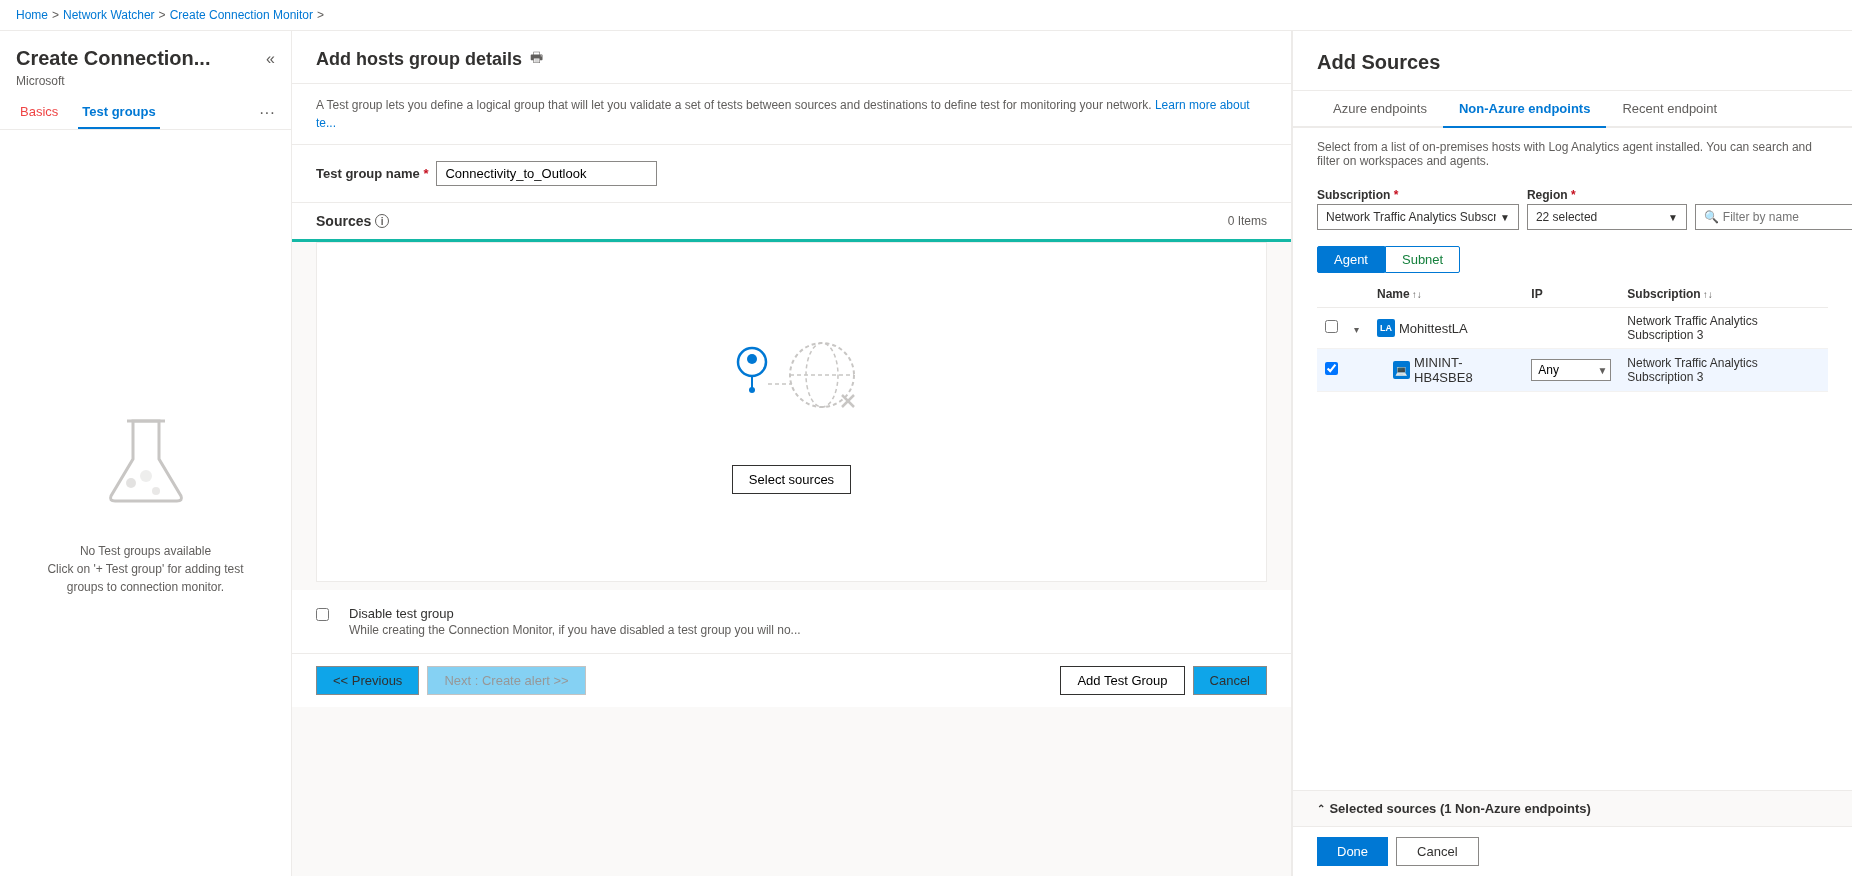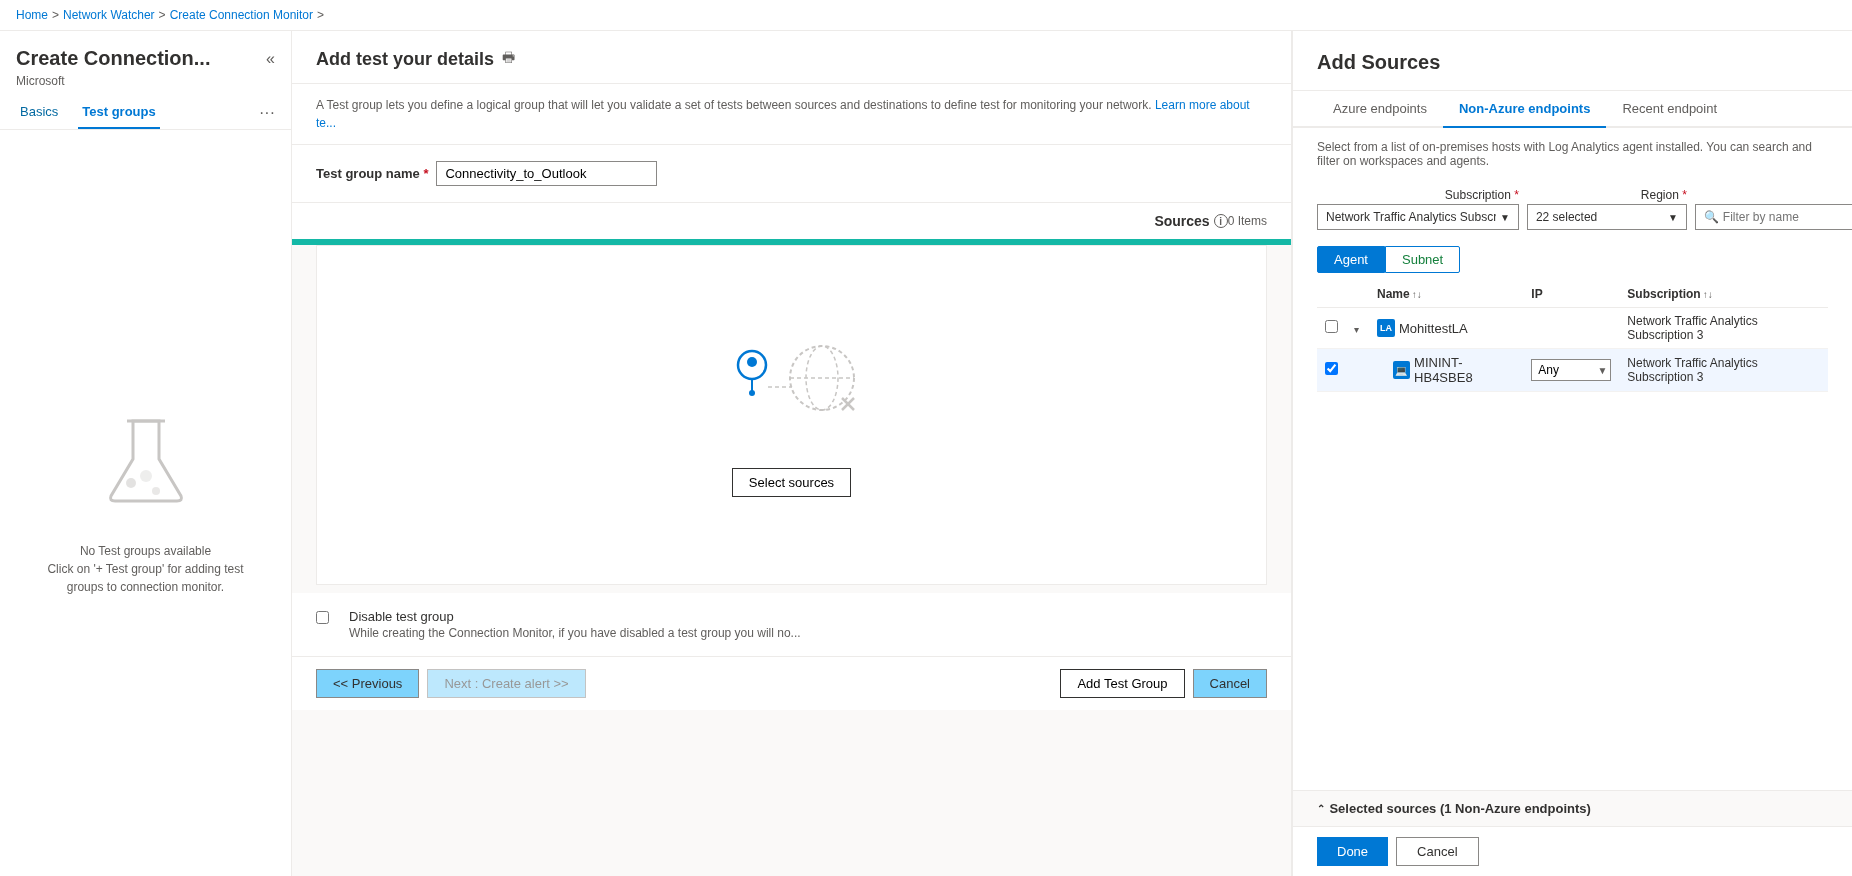--- a/index.html
+++ b/index.html
@@ -14,71 +14,71 @@
     .main-layout { display: flex; flex: 1; overflow: hidden; }
 
     
     .sidebar { width: 292px; background: #fff; border-right: 1px solid #edebe9; display: flex; flex-direction: column; padding: 0; }
     .sidebar-header { padding: 16px 16px 4px; display: flex; align-items: center; justify-content: space-between; }
     .sidebar-title { font-size: 20px; font-weight: 600; color: #323130; }
     .sidebar-subtitle { font-size: 12px; color: #605e5c; padding: 0 16px 8px; }
     .sidebar-collapse-btn { cursor: pointer; color: #605e5c; font-size: 16px; border: none; background: none; }
 
     .sidebar-tabs { display: flex; align-items: center; padding: 0 16px; border-bottom: 1px solid #edebe9; gap: 16px; }
-    .sidebar-tab { padding: 8px 4px; font-size: 13px; cursor: pointer; color: #0369a1; border-bottom: 2px solid transparent; }
+    .sidebar-tab { padding: 8px 4px; font-size: 13px; cursor: pointer; color: #ef4444; border-bottom: 2px solid transparent; }
     .sidebar-tab.active { color: #0078d4; border-bottom: 2px solid #0078d4; font-weight: 600; }
     .sidebar-tab-more { margin-left: auto; cursor: pointer; color: #605e5c; font-size: 16px; }
 
     .sidebar-content { flex: 1; display: flex; flex-direction: column; align-items: center; justify-content: center; padding: 16px; text-align: center; }
     .flask-icon { font-size: 80px; color: #c8c6c4; margin-bottom: 12px; }
     .sidebar-empty-text { font-size: 12px; color: #605e5c; line-height: 1.5; }
 
     
     .center-panel { flex: 1; background: #faf9f8; display: flex; flex-direction: column; overflow: hidden; border-right: 1px solid #edebe9; }
     .center-header { padding: 16px 24px 12px; background: #fff; border-bottom: 1px solid #edebe9; display: flex; align-items: center; gap: 8px; }
     .center-title { font-size: 18px; font-weight: 600; color: #323130; }
     .center-print-icon { cursor: pointer; color: #605e5c; font-size: 14px; }
     .center-description { font-size: 12px; color: #605e5c; padding: 12px 24px; background: #fff; border-bottom: 1px solid #edebe9; line-height: 1.5; }
     .center-description a { color: #0078d4; text-decoration: none; }
 
     .center-form { padding: 16px 24px; background: #fff; border-bottom: 1px solid #edebe9; display: flex; align-items: center; gap: 8px; }
     .form-label { font-size: 13px; font-weight: 600; }
     .required-star { color: #c50f1f; }
     .form-input { border: 1px solid #8a8886; padding: 4px 8px; font-size: 13px; width: 221px; outline: none; }
-    .sources-header { display: flex; align-items: center; justify-content: flex-end; padding: 10px 24px; background: #fff; border-bottom: 6px solid #14b8a6; }
+    .sources-header { display: flex; align-items: center; justify-content: space-between; padding: 10px 24px; background: #fff; border-bottom: 3px solid #14b8a6; }
     .sources-label { font-size: 14px; font-weight: 600; display: flex; align-items: center; gap: 4px; }
     .sources-count { font-size: 12px; color: #605e5c; }
     .sources-empty { display: flex; flex-direction: column; align-items: center; justify-content: center; height: 340px; background: #fff; margin: 0 24px; border: 1px solid #edebe9; }
     .select-sources-btn { border: 1px solid #323130; background: #fff; padding: 6px 16px; font-size: 13px; cursor: pointer; margin-top: 24px; }
 
     .disable-group { padding: 16px 24px; background: #fff; display: flex; align-items: flex-start; gap: 20px; margin-top: 8px; }
     .disable-group input[type=checkbox] { margin-top: 2px; }
     .disable-group-text { font-size: 13px; }
     .disable-group-desc { font-size: 12px; color: #605e5c; margin-top: 2px; }
 
     
     .bottom-bar { background: #fff; border-top: 1px solid #edebe9; padding: 12px 24px; display: flex; align-items: center; gap: 8px; }
-    .btn-outline { border: 1px solid #8a8886; background: #7dd3fc; padding: 6px 16px; font-size: 13px; cursor: pointer; color: #323130; }
+    .btn-outline { border: 1px solid #8a8886; background: #0ea5e9; padding: 6px 16px; font-size: 13px; cursor: pointer; color: #323130; }
     .btn-outline.disabled { opacity: 0.5; cursor: default; }
     .btn-add-test { border: 1px solid #323130; background: #fff; padding: 6px 16px; font-size: 13px; cursor: pointer; }
 
     
     .right-panel { width: 560px; background: #fff; display: flex; flex-direction: column; overflow: hidden; border-left: 1px solid #edebe9; }
     .right-panel-header { padding: 20px 24px 16px; border-bottom: 1px solid #edebe9; }
     .right-panel-title { font-size: 20px; font-weight: 600; color: #323130; }
 
     .tabs-bar { display: flex; border-bottom: 2px solid #edebe9; padding: 0 24px; gap: 0; }
     .tab-item { padding: 10px 16px; font-size: 13px; cursor: pointer; color: #605e5c; border-bottom: 2px solid transparent; margin-bottom: -2px; white-space: nowrap; }
     .tab-item.active { color: #0078d4; border-bottom: 2px solid #0078d4; font-weight: 600; }
 
     .right-panel-desc { padding: 12px 24px; font-size: 12px; color: #605e5c; background: #fff; }
 
     .filter-row { display: flex; gap: 8px; padding: 8px 24px; align-items: flex-end; }
     .filter-group { display: flex; flex-direction: column; gap: 2px; }
-    .filter-label { font-size: 12px; font-weight: 400; text-align: right; }
+    .filter-label { font-size: 12px; font-weight: 700; }
     .required-red { color: #c50f1f; }
     .select-box { border: 1px solid #8a8886; padding: 5px 8px; font-size: 13px; min-width: 160px; background: #fff; cursor: pointer; display: flex; align-items: center; justify-content: space-between; gap: 4px; }
     .search-box { border: 1px solid #8a8886; padding: 5px 8px; font-size: 13px; display: flex; align-items: center; gap: 4px; min-width: 160px; }
     .search-box input { border: none; outline: none; font-size: 13px; width: 120px; }
 
     .toggle-row { display: flex; align-items: center; gap: 0; padding: 8px 24px; }
     .toggle-btn { padding: 5px 16px; font-size: 13px; cursor: pointer; border: 1px solid #0078d4; }
     .toggle-btn.active { background: #0078d4; color: #fff; }
     .toggle-btn:not(.active) { background: #fff; color: #15803d; }
     .toggle-btn:first-child { border-radius: 2px 0 0 2px; }
@@ -160,21 +160,21 @@
         <div class="sidebar-empty-text">
           <div>No Test groups available</div>
           <div>Click on '+ Test group' for adding test</div>
           <div>groups to connection monitor.</div>
         </div>
       </div>
     </div>
 
     <div class="center-panel">
       <div class="center-header">
-        <span class="center-title">Add test your details</span>
+        <span class="center-title">Add hosts group details</span>
         <span class="center-print-icon">🖶</span>
       </div>
       <div class="center-description">
         <span>A Test group lets you define a logical group that will let you validate a set of tests between sources and destinations to define test for monitoring your network.</span>
         <a>Learn more about te...</a>
       </div>
       <div class="center-form">
         <label class="form-label">
           <span>Test group name</span> <span class="required-star">*</span>
         </label>

